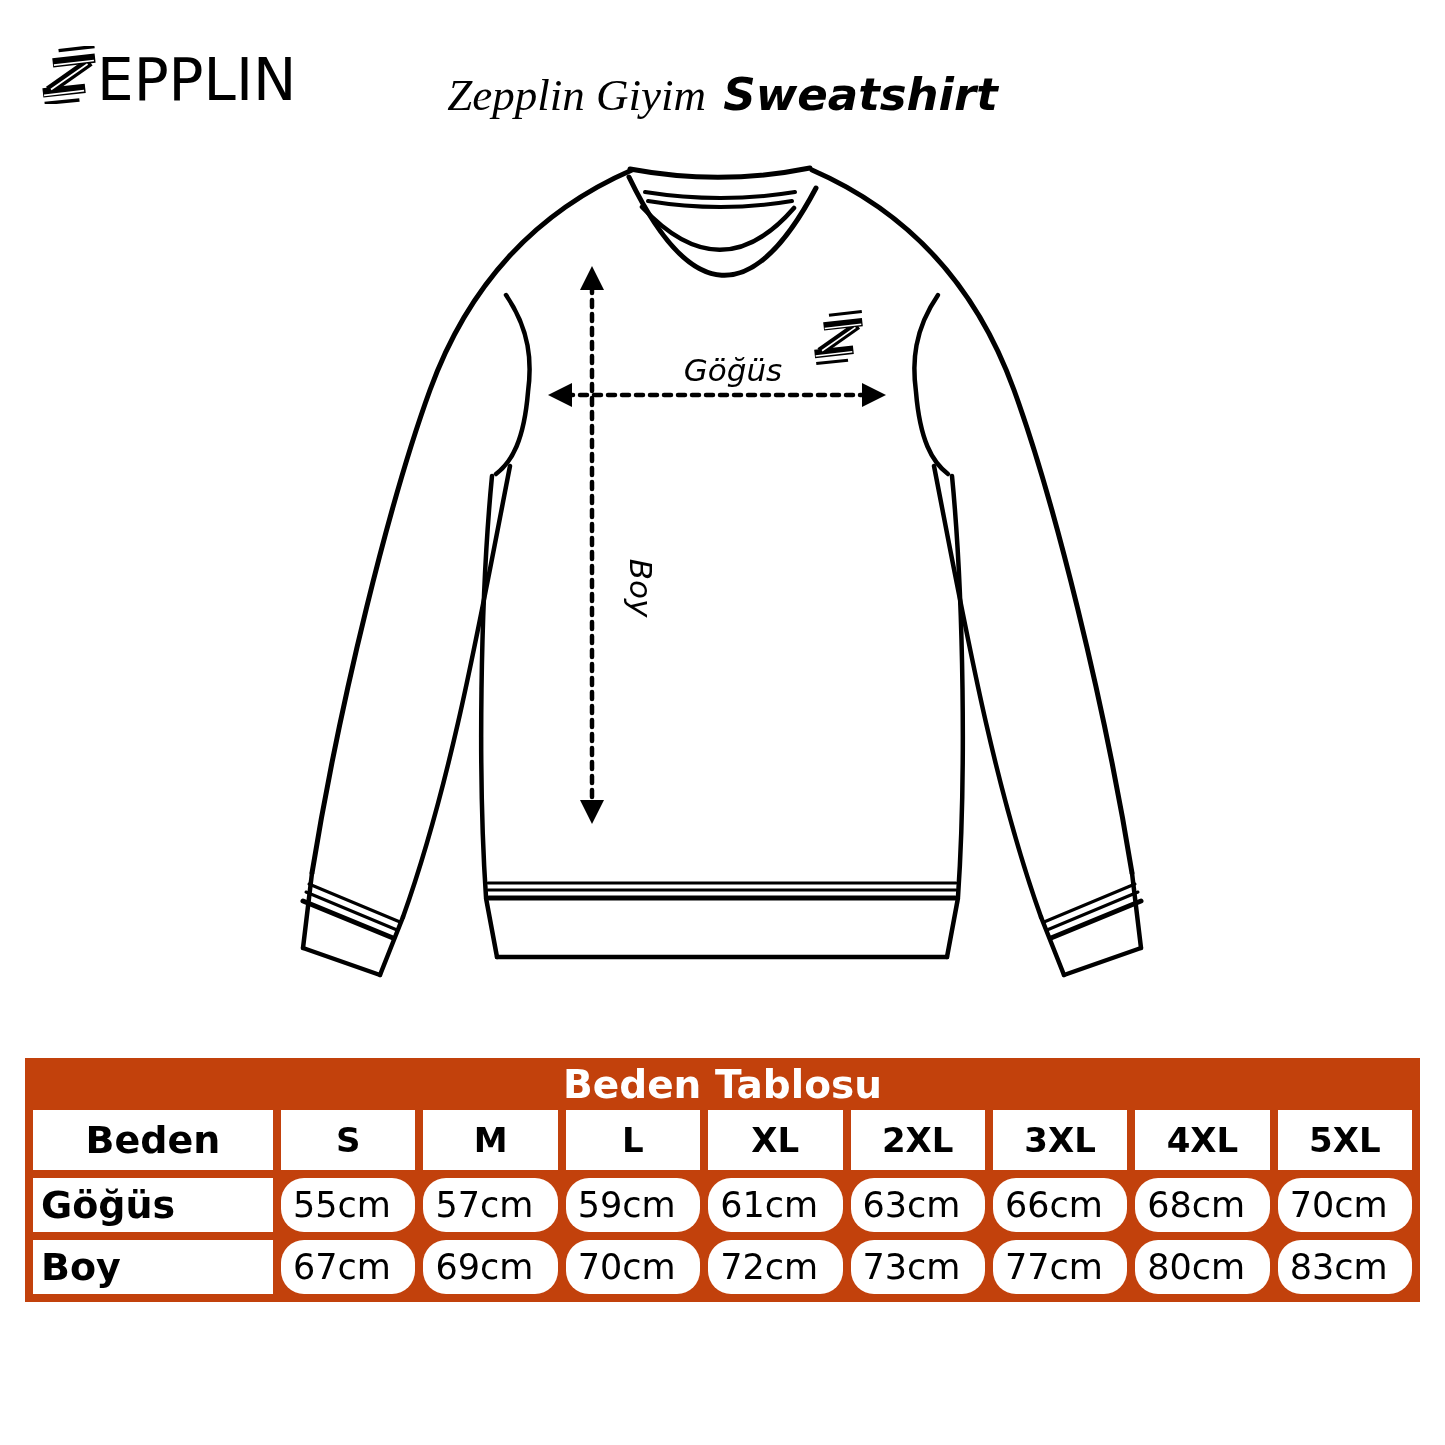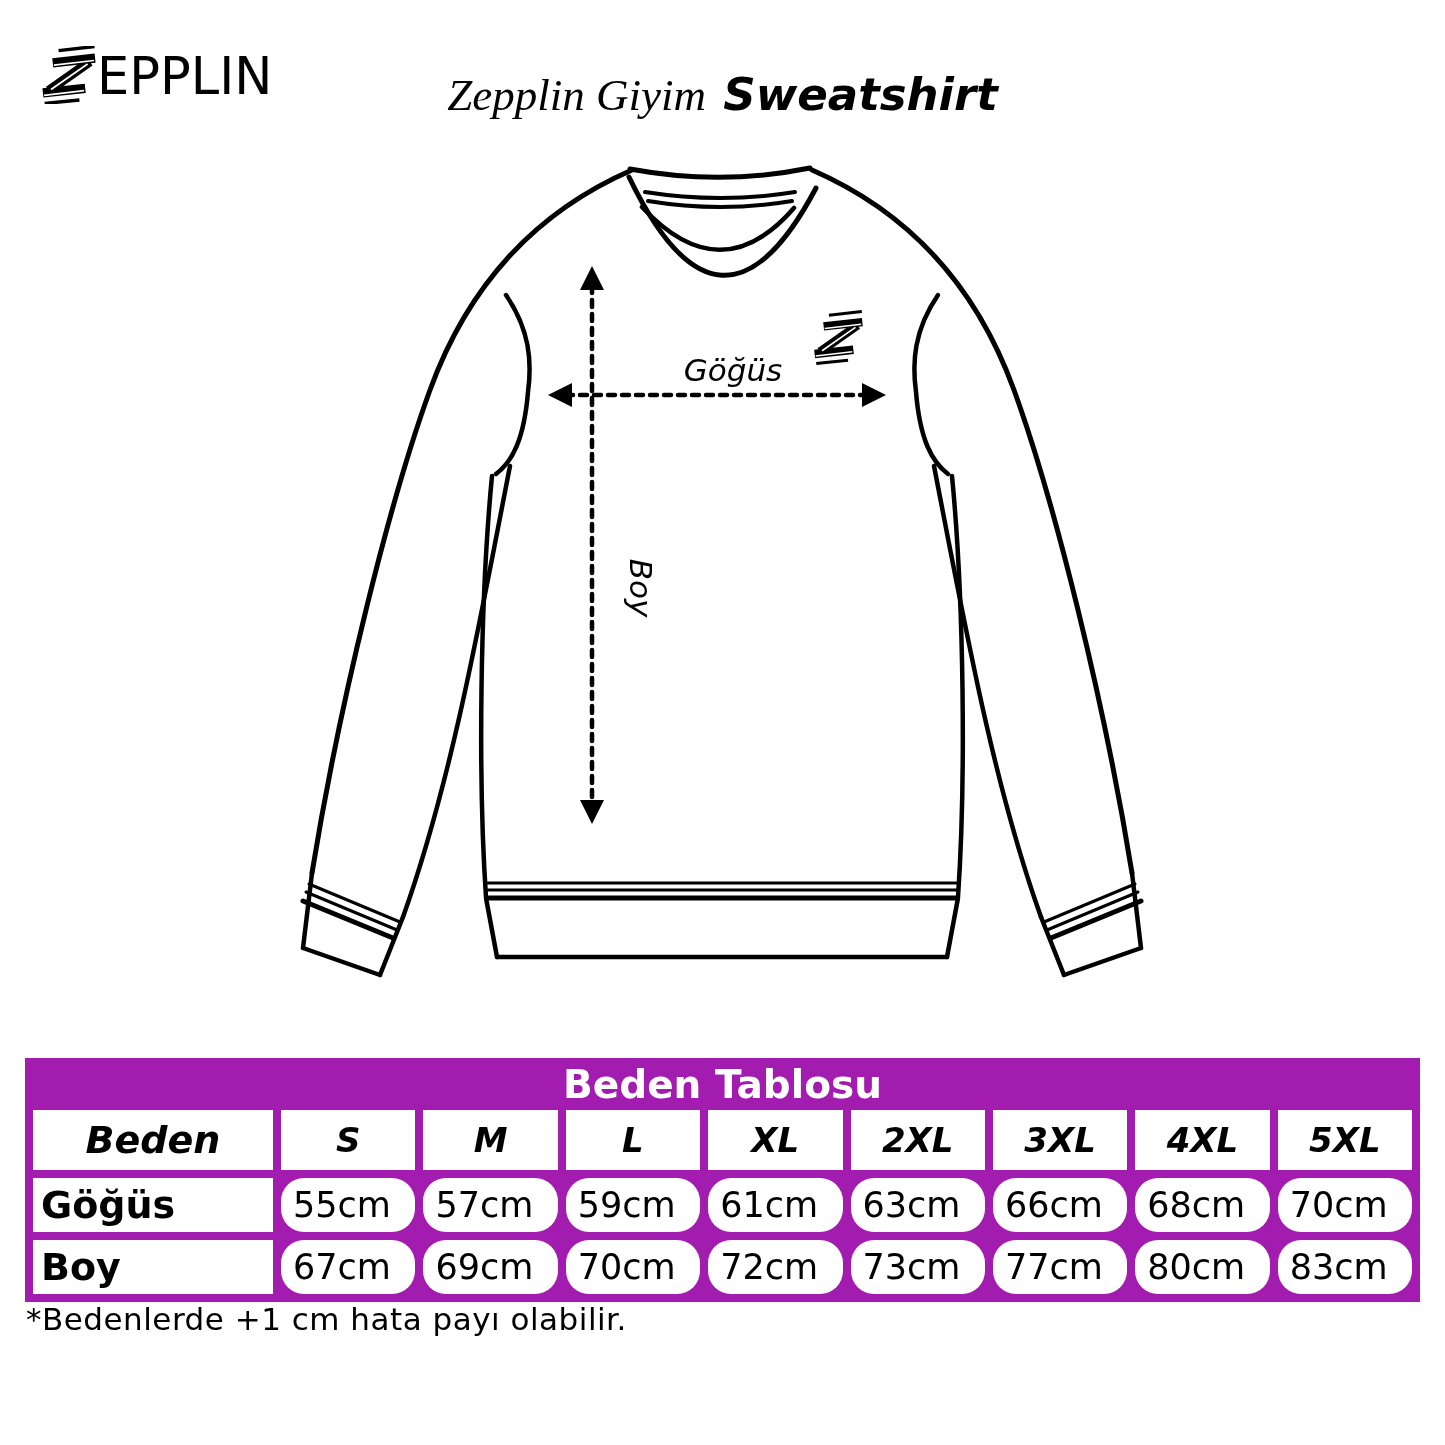--- a/index.html
+++ b/index.html
@@ -7,55 +7,55 @@
     position:relative; width:1445px; height:1445px;
     background:#fff; color:#000; overflow:hidden;
     font-family:"DejaVu Sans", sans-serif;
   }
 
   
   .brand { position:absolute; left:40px; top:45px; height:60px; }
   .brand-z { position:absolute; left:0; top:1px; width:58px; height:58px; }
   .brand-name {
     position:absolute; left:57px; top:6px;
-    font-size:51px; font-weight:500; letter-spacing:0px; line-height:1.0;
+    font-size:58px; font-weight:500; letter-spacing:0px; line-height:1.0;
     white-space:nowrap;
   }
 
   
   .title {
     position:absolute; left:0; right:0; top:70px;
     text-align:center; font-style:italic; font-size:45px; line-height:1.1;
     white-space:nowrap;
   }
   .title .t-prefix { font-weight:500;font-family:Liberation Serif, serif; }
   .title .t-em { font-weight:800; margin-left:3px; }
 
   
   svg.garment { position:absolute; left:0; top:0; width:1445px; height:1445px; }
   .ink { stroke:#000; fill:none; stroke-linecap:round; }
   .lbl { font-family:"DejaVu Sans",sans-serif; font-style:italic; font-size:31px; fill:#000; }
 
   
   .size-table {
     position:absolute; left:25px; top:1058px; width:1395px;
-    background:#a21caf; box-sizing:border-box; padding:0 8px 8px 8px;
+    background:#c2410c; box-sizing:border-box; padding:0 8px 8px 8px;
   }
   .size-table-title {
     color:#fff; font-weight:bold; font-size:39px;
     text-align:center; height:52px; line-height:54px;
   }
   .size-grid {
     display:grid;
     grid-template-columns:240px repeat(8, 1fr);
     grid-template-rows:60px 54px 54px;
     gap:8px;
   }
   .cell { background:#fff; display:flex; align-items:center; overflow:hidden; }
-  .cell.head { justify-content:center; font-weight:bold; font-size:34px;font-style:italic; }
+  .cell.head { justify-content:center; font-weight:bold; font-size:34px; }
   .cell.corner { font-size:38px; }
   .cell.rowlabel { font-weight:bold; font-size:38px; padding-left:8px; }
   .cell.val { font-size:35px; padding-left:12px;border-radius:23px; }
 
   
   .footnote {
     position:absolute; left:26px; top:1301px;
     font-size:31px; letter-spacing:0.5px;
   }
 </style>
@@ -197,15 +197,14 @@
       <div class="cell val">69cm</div>
       <div class="cell val">70cm</div>
       <div class="cell val">72cm</div>
       <div class="cell val">73cm</div>
       <div class="cell val">77cm</div>
       <div class="cell val">80cm</div>
       <div class="cell val">83cm</div>
     </div>
   </section>
 
-  <div class="footnote">*Bedenlerde +1 cm hata payı olabilir.</div>
 
 </div>
 
 </body></html>

